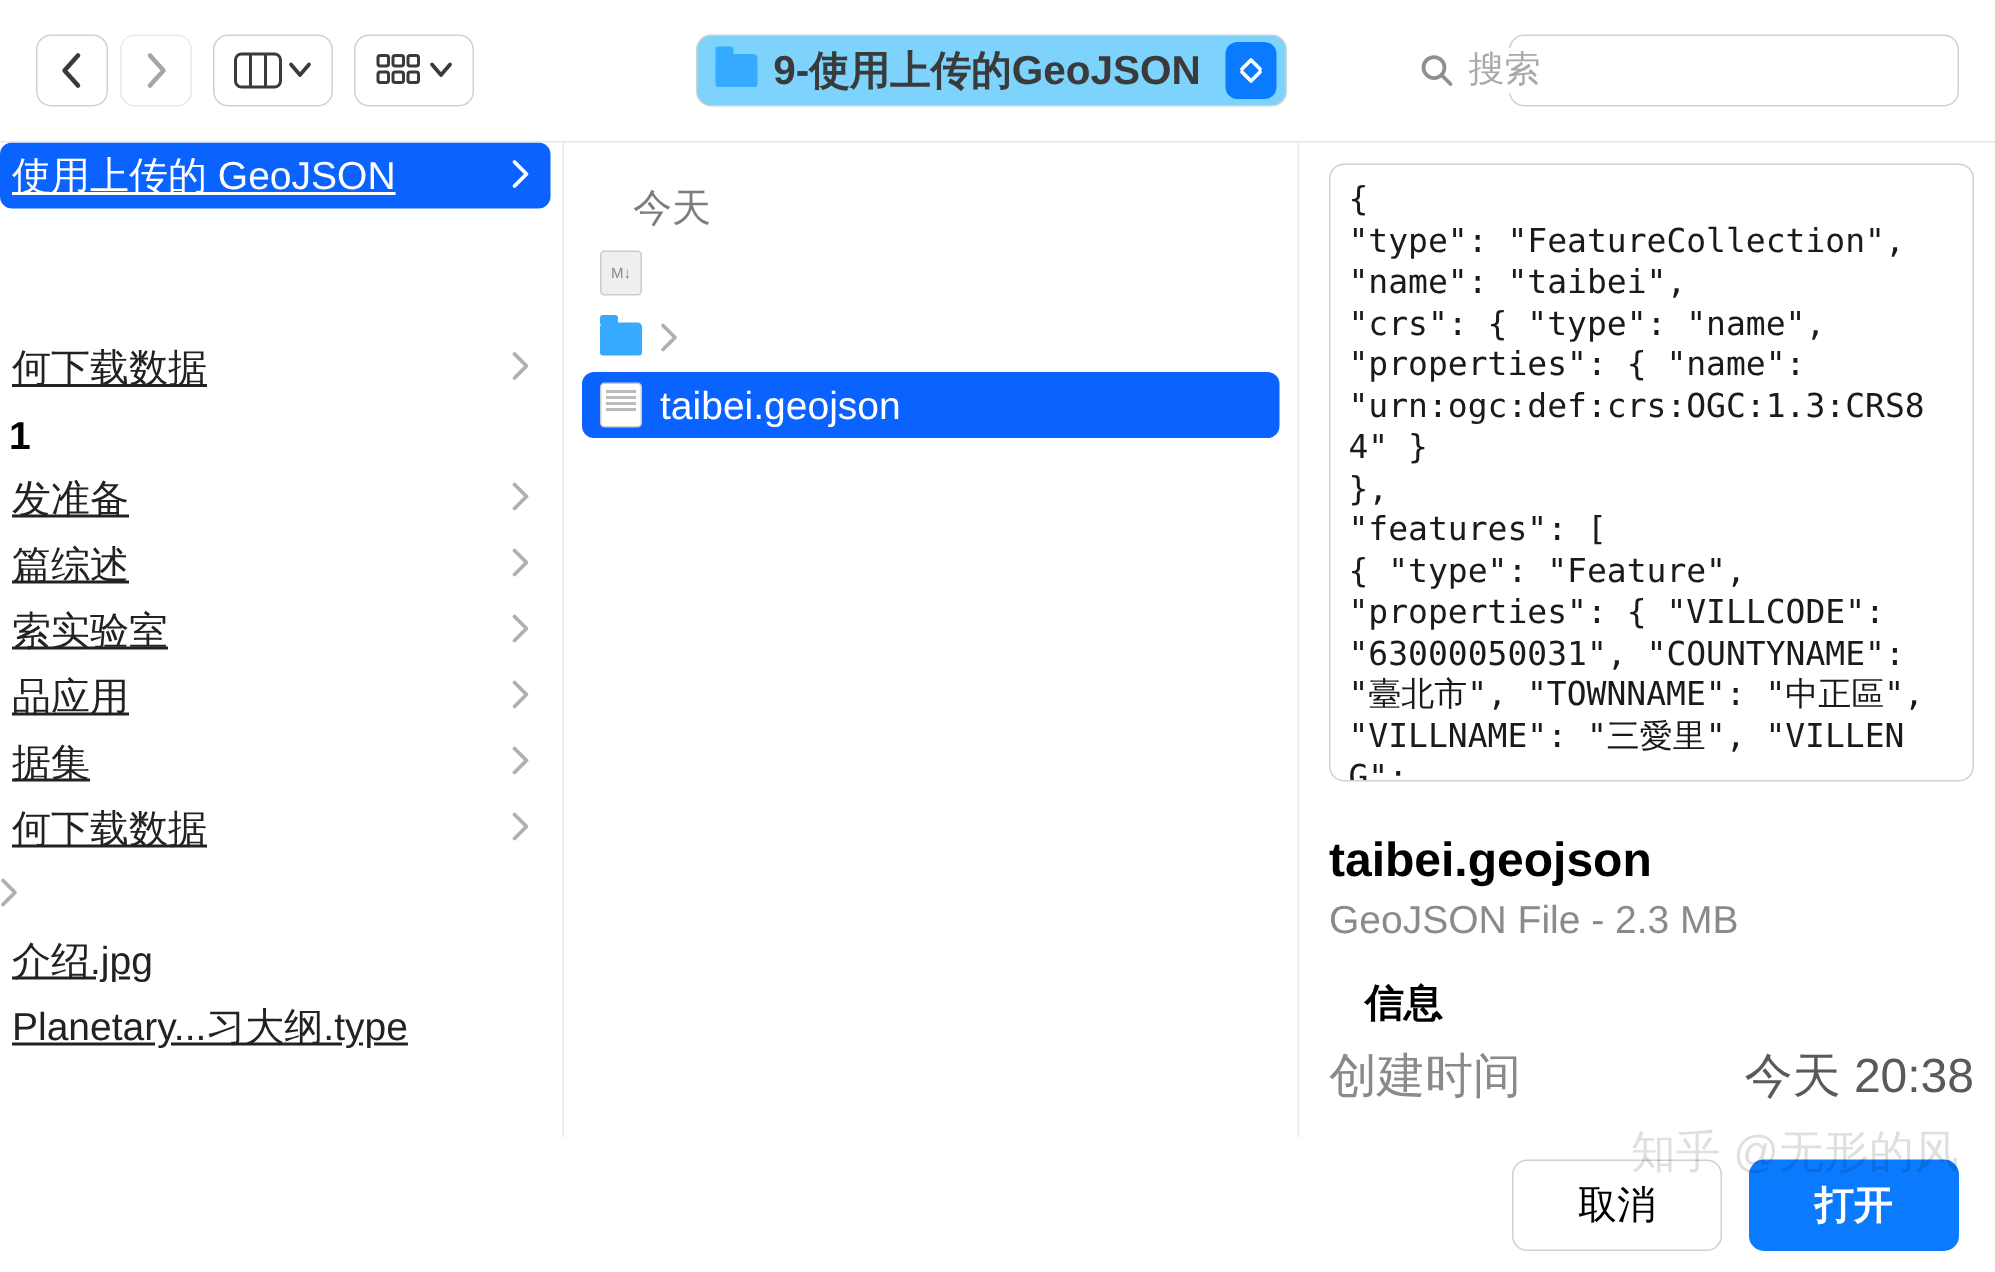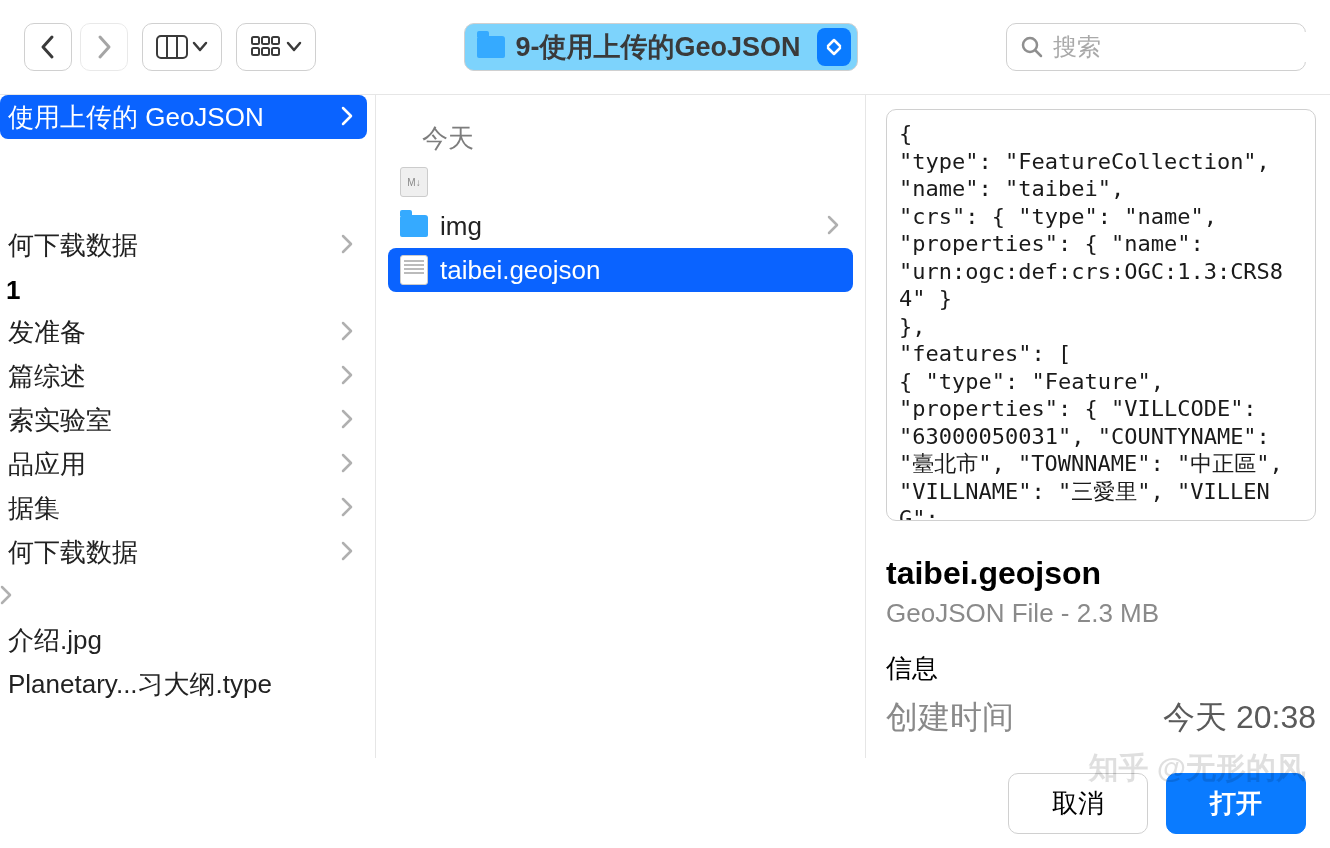--- a/index.html
+++ b/index.html
@@ -65,20 +65,21 @@
 
   .searchbox {
     height:48px;
     border:1px solid #d0d0d0;
     border-radius:10px;
     display:flex; align-items:center;
     gap:8px;
     padding:0 14px;
     width:300px;
     color:#9b9b9b;
+    justify-content:flex-end;
   }
   .searchbox input {
     border:none; outline:none;
     font-size:24px;
     flex:1;
     color:#333;
   }
   .searchbox input::placeholder { color:#a9a9a9; }
 
   
@@ -116,21 +117,21 @@
     position:relative;
   }
   .row .txt { flex:1; white-space:nowrap; overflow:hidden; }
   .row .chev { color:#b0b0b0; }
   .row.sel {
     background:#0a63ff;
     color:#fff;
   }
   .row.sel .chev { color:#fff; }
 
-  .col1 .row { padding-left:0; }
+  .col1 .row { padding-left:0;text-decoration:underline; }
   .col1 .row .txt { padding-left:8px; }
   .col1 .group-hdr { font-size:26px; font-weight:700; padding:8px 0 4px 6px; }
 
   .col2 .row { padding-left:12px; gap:12px; }
   .fi { width:28px; height:30px; flex:0 0 28px; border-radius:3px; }
   .fi-md   { background:#efefef; border:1px solid #ccc; display:flex;align-items:center;justify-content:center;font-size:10px;color:#888;}
   .fi-folder { background:#35aaff; height:22px; border-radius:3px 3px 2px 2px; position:relative; }
   .fi-folder::before { content:""; position:absolute; top:-5px; left:0; width:12px; height:6px; background:#35aaff; border-radius:2px 2px 0 0; }
   .fi-doc { background:#fff; border:1px solid #ccc; display:flex;flex-direction:column;gap:2px;padding:4px 3px;}
   .fi-doc span{height:2px;background:#bbb;display:block;}
@@ -144,41 +145,41 @@
     line-height:1.25;
     height:412px;
     overflow:hidden;
     white-space:pre-wrap;
     word-break:break-all;
     color:#1a1a1a;
     background:#fff;
   }
   .file-name { font-size:32px; font-weight:700; margin-top:34px; }
   .file-kind { font-size:26px; color:#8a8a8a; margin-top:6px; }
-  .info-hdr  { font-size:26px; font-weight:400; margin-top:22px; }
+  .info-hdr  { font-size:26px; font-weight:700; margin-top:22px;margin-left:24px; }
   .kv { display:flex; justify-content:space-between; font-size:32px; color:#8a8a8a; margin-top:10px; }
   .kv .v { color:#5a5a5a; }
 
   
   .footer {
     height:90px;
     display:flex;
     align-items:center;
     justify-content:flex-end;
     gap:18px;
     padding-right:24px;
     position:relative;
   }
   .wm {
     position:absolute;
     right:24px; top:-10px;
     font-size:30px;
     color:#000;
     opacity:0.12;
-    font-weight:700;
+    font-weight:400;
     pointer-events:none;
   }
   .btn {
     height:61px;
     min-width:140px;
     border-radius:10px;
     font-size:26px;
     display:flex; align-items:center; justify-content:center;
     border:1px solid #d0d0d0;
     background:#fff;
@@ -327,21 +328,20 @@
   </div>
 
   <div class="col col2">
     <div class="sec-label first">今天</div>
     <div id="col2-list">
         <div class="row" style="margin: 0px 12px;">
           <span class="fi fi-md">M↓</span>
         </div>
         <div class="row" style="margin: 0px 12px;">
           <span class="fi fi-folder"></span>
-          <span class="txt">img</span>
           <span class="chev"><svg width="12" height="20">
               <path d="M2 2 L10 10 L2 18" fill="none" stroke="#b0b0b0" stroke-width="2.5" stroke-linecap="round" stroke-linejoin="round"></path>
             </svg></span>
         </div>
         <div class="row sel" style="margin: 0px 12px;">
           <span class="fi fi-doc">
             <span></span>
             <span></span>
             <span></span>
             <span></span>

